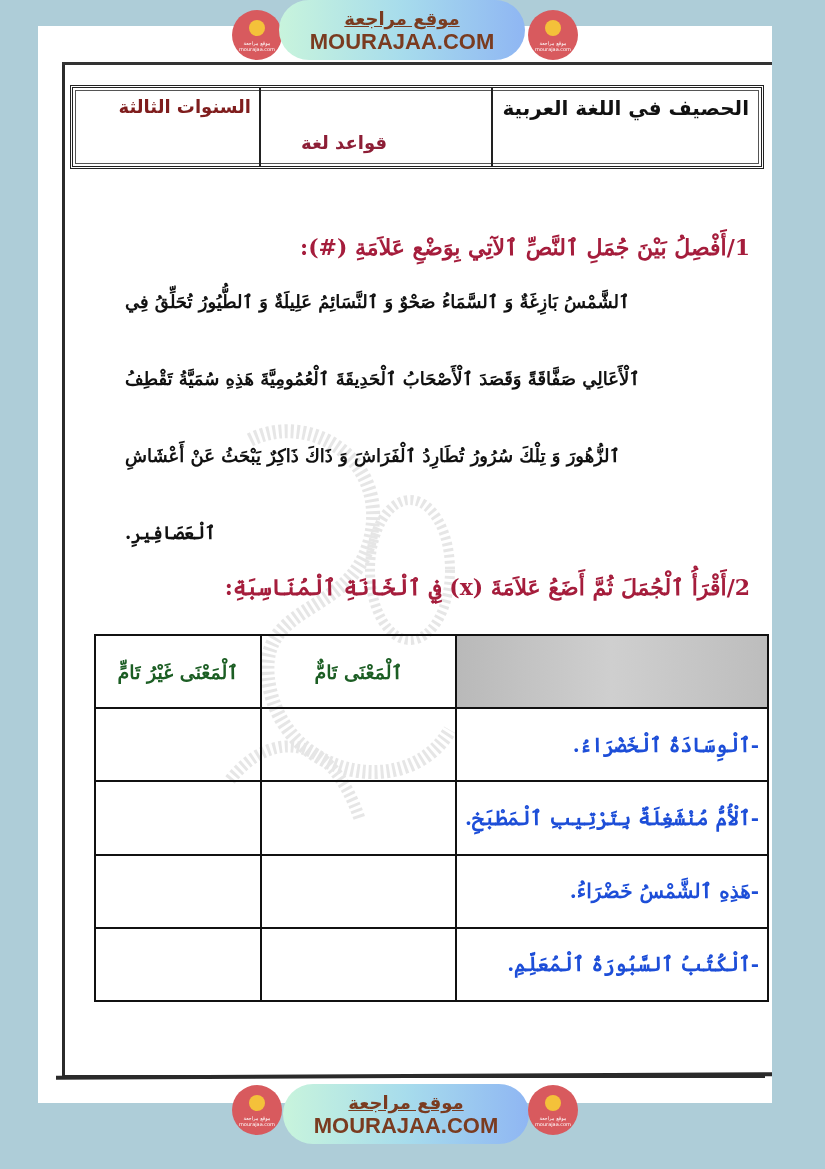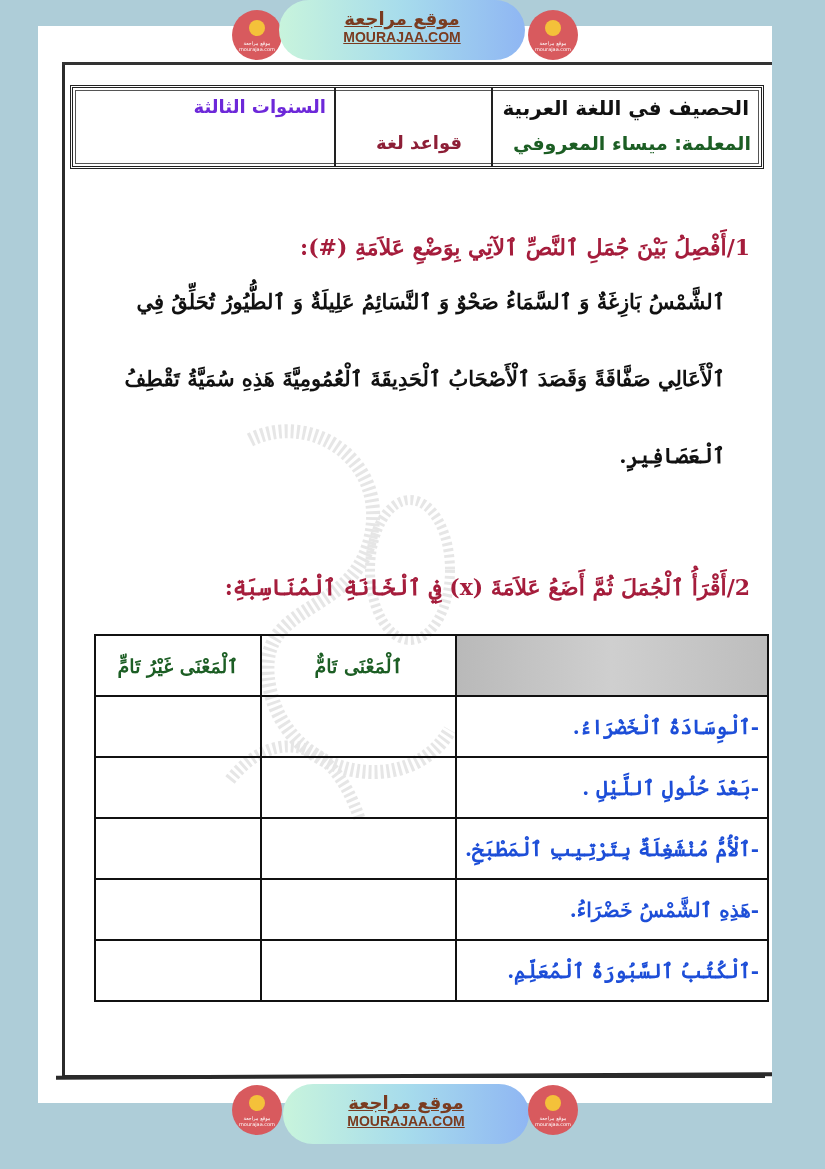--- a/index.html
+++ b/index.html
@@ -19,34 +19,34 @@
   .frame-top-line { position:absolute; left:62px; top:62px; width:710px; height:3px; background:#333; }
   .frame-bottom-line { position:absolute; left:56px; top:1074px; width:716px; height:4px; background:#2a2a2a; transform:rotate(-0.3deg); }
 
   .hdr-table {
     position:absolute; left:70px; top:85px; width:694px; height:84px;
     border:3px double #222; box-sizing:border-box; display:flex; direction:rtl;
     outline:1px solid #555; outline-offset:-6px;
   }
   .hdr-cell { box-sizing:border-box; border-left:2px solid #222; position:relative; }
   .hdr-cell:last-child { border-left:none; }
-  .c1 { width:270px; } .c2 { width:157px; } .c3 { flex:1; }
+  .c1 { width:270px; } .c2 { width:232px; } .c3 { flex:1; }
   .hdr-subject { position:absolute; right:12px; top:8px; font-size:20px; font-weight:bold; color:#111; }
   .hdr-teacher { position:absolute; right:10px; top:44px; font-size:19px; color:#1c5e24; font-weight:bold; }
   .hdr-topic { position:absolute; left:40px; top:44px; font-size:18px; color:#8d1e36; font-weight:bold; }
-  .hdr-grade { position:absolute; right:8px; top:8px; font-size:18px; font-weight:bold; color:#6d28d9; }
+  .hdr-grade { position:absolute; right:8px; top:8px; font-size:18px; font-weight:bold; color:#7f1d1d; }
 
   .q-title {
     position:absolute; direction:rtl; text-align:right; font-weight:bold;
     color:#a51d3c; font-size:22px; font-family:"DejaVu Serif", serif;
   }
   .passage {
     position:absolute; right:100px; top:282px; width:600px;
-    direction:rtl; text-align:right;
-    font-family:"DejaVu Serif", serif; font-weight:bold; font-size:21px; color:#111;
+    direction:rtl; text-align:left;
+    font-family:"DejaVu Serif", serif; font-weight:bold; font-size:18px; color:#111;
   }
   .passage .line { height:77px; line-height:40px; white-space:nowrap; }
 
   table.answers {
     position:absolute; left:94px; top:634px; width:675px; height:368px;
     border-collapse:collapse; direction:rtl;
   }
   table.answers td, table.answers th {
     border:2px solid #111; padding:4px 8px; height:52px; box-sizing:border-box;
     font-family:"DejaVu Serif", serif;
@@ -60,77 +60,72 @@
     position:absolute; left:190px; top:400px; width:300px; height:440px;
     opacity:0.18; pointer-events:none;
   }
 
   .banner {
     position:absolute; left:279px; width:246px; height:60px; border-radius:33px;
     background:linear-gradient(90deg,#c8f4dc,#a7dcec,#8fb6f3);
     text-align:center;
   }
   .banner .ar { font-size:18px; font-weight:bold; color:#7a3b20; text-decoration:underline; margin-top:8px; direction:rtl; }
-  .banner .en { font-size:14px; font-weight:bold; color:#7a3b20; text-decoration:underline; font-family:"Liberation Sans", sans-serif; }
+  .banner .en { font-size:22px; font-weight:bold; color:#7a3b20; font-family:"Liberation Sans", sans-serif; }
   .logo {
     position:absolute; width:50px; height:50px; border-radius:50%; background:#d85a5e;
   }
   .logo .dot { position:absolute; left:17px; top:10px; width:16px; height:16px; border-radius:50%; background:#f4c13a; }
   .logo .txt { position:absolute; left:0; right:0; top:30px; font-size:5px; color:#fff; text-align:center; line-height:6px; }
 </style>
 </head>
 <body>
 
 <div class="page"></div>
 <div class="frame"></div>
 <div class="frame-top-line"></div>
 <div class="frame-bottom-line"></div>
 
 <div class="hdr-table">
   <div class="hdr-cell c1">
     <span class="hdr-subject">الحصيف في اللغة العربية</span>
-    <span class="hdr-teacher">المعلمة: ميساء المعروفي</span>
   </div>
   <div class="hdr-cell c2">
     <span class="hdr-topic">قواعد لغة</span>
   </div>
   <div class="hdr-cell c3">
     <span class="hdr-grade">السنوات الثالثة</span>
   </div>
 </div>
 
 <svg class="watermark" viewBox="0 0 300 440">
   <path d="M60 40 C120 10 200 60 180 140 C160 220 60 200 80 290 C100 380 220 400 260 330" fill="none" stroke="#777" stroke-width="14" stroke-dasharray="3 3"></path>
   <path d="M40 380 C80 330 140 330 170 420" fill="none" stroke="#777" stroke-width="12" stroke-dasharray="3 3"></path>
   <ellipse cx="220" cy="170" rx="40" ry="70" fill="none" stroke="#777" stroke-width="10" stroke-dasharray="3 3"></ellipse>
 </svg>
 
 <div class="q-title" style="right:75px; top:234px;">1/أَفْصِلُ بَيْنَ جُمَلِ ٱلنَّصِّ ٱلآتِي بِوَضْعِ عَلاَمَةِ (#):</div>
 <div class="passage">
   <div class="line">ٱلشَّمْسُ بَازِغَةٌ وَ ٱلسَّمَاءُ صَحْوٌ وَ ٱلنَّسَائِمُ عَلِيلَةٌ وَ ٱلطُّيُورُ تُحَلِّقُ فِي</div>
   <div class="line">ٱلْأَعَالِي صَفَّاقَةً وَقَصَدَ ٱلْأَصْحَابُ ٱلْحَدِيقَةَ ٱلْعُمُومِيَّةَ هَذِهِ سُمَيَّةُ تَقْطِفُ</div>
+  <div class="line">ٱلزُّهُورَ وَ تِلْكَ سُرُورُ تُطَارِدُ ٱلْفَرَاشَ وَ ذَاكَ ذَاكِرٌ يَبْحَثُ عَنْ أَعْشَاشِ</div>
   <div class="line">ٱلْعَصَافِيرِ.</div>
 </div>
 
 <div class="q-title" style="right:75px; top:574px;">2/أَقْرَأُ ٱلْجُمَلَ ثُمَّ أَضَعُ عَلاَمَةَ (x) فِي ٱلْخَانَةِ ٱلْمُنَاسِبَةِ:</div>
 
 <table class="answers">
   <tbody>
       <tr>
     <th class="blurred"></th>
     <th class="h2">ٱلْمَعْنَى تَامٌّ</th>
     <th>ٱلْمَعْنَى غَيْرُ تَامٍّ</th>
   </tr>
   <tr>
     <td class="sentence">-ٱلْوِسَادَةُ ٱلْخَضْرَاءُ.</td>
-    <td></td>
-    <td></td>
-  </tr>
-  <tr>
-    <td class="sentence">-بَعْدَ حُلُولِ ٱللَّيْلِ .</td>
     <td></td>
     <td></td>
   </tr>
   <tr>
     <td class="sentence">-ٱلْأُمُّ مُنْشَغِلَةٌ بِتَرْتِيبِ ٱلْمَطْبَخِ.</td>
     <td></td>
     <td></td>
   </tr>
   <tr>
     <td class="sentence">-هَذِهِ ٱلشَّمْسُ خَضْرَاءُ.</td>

